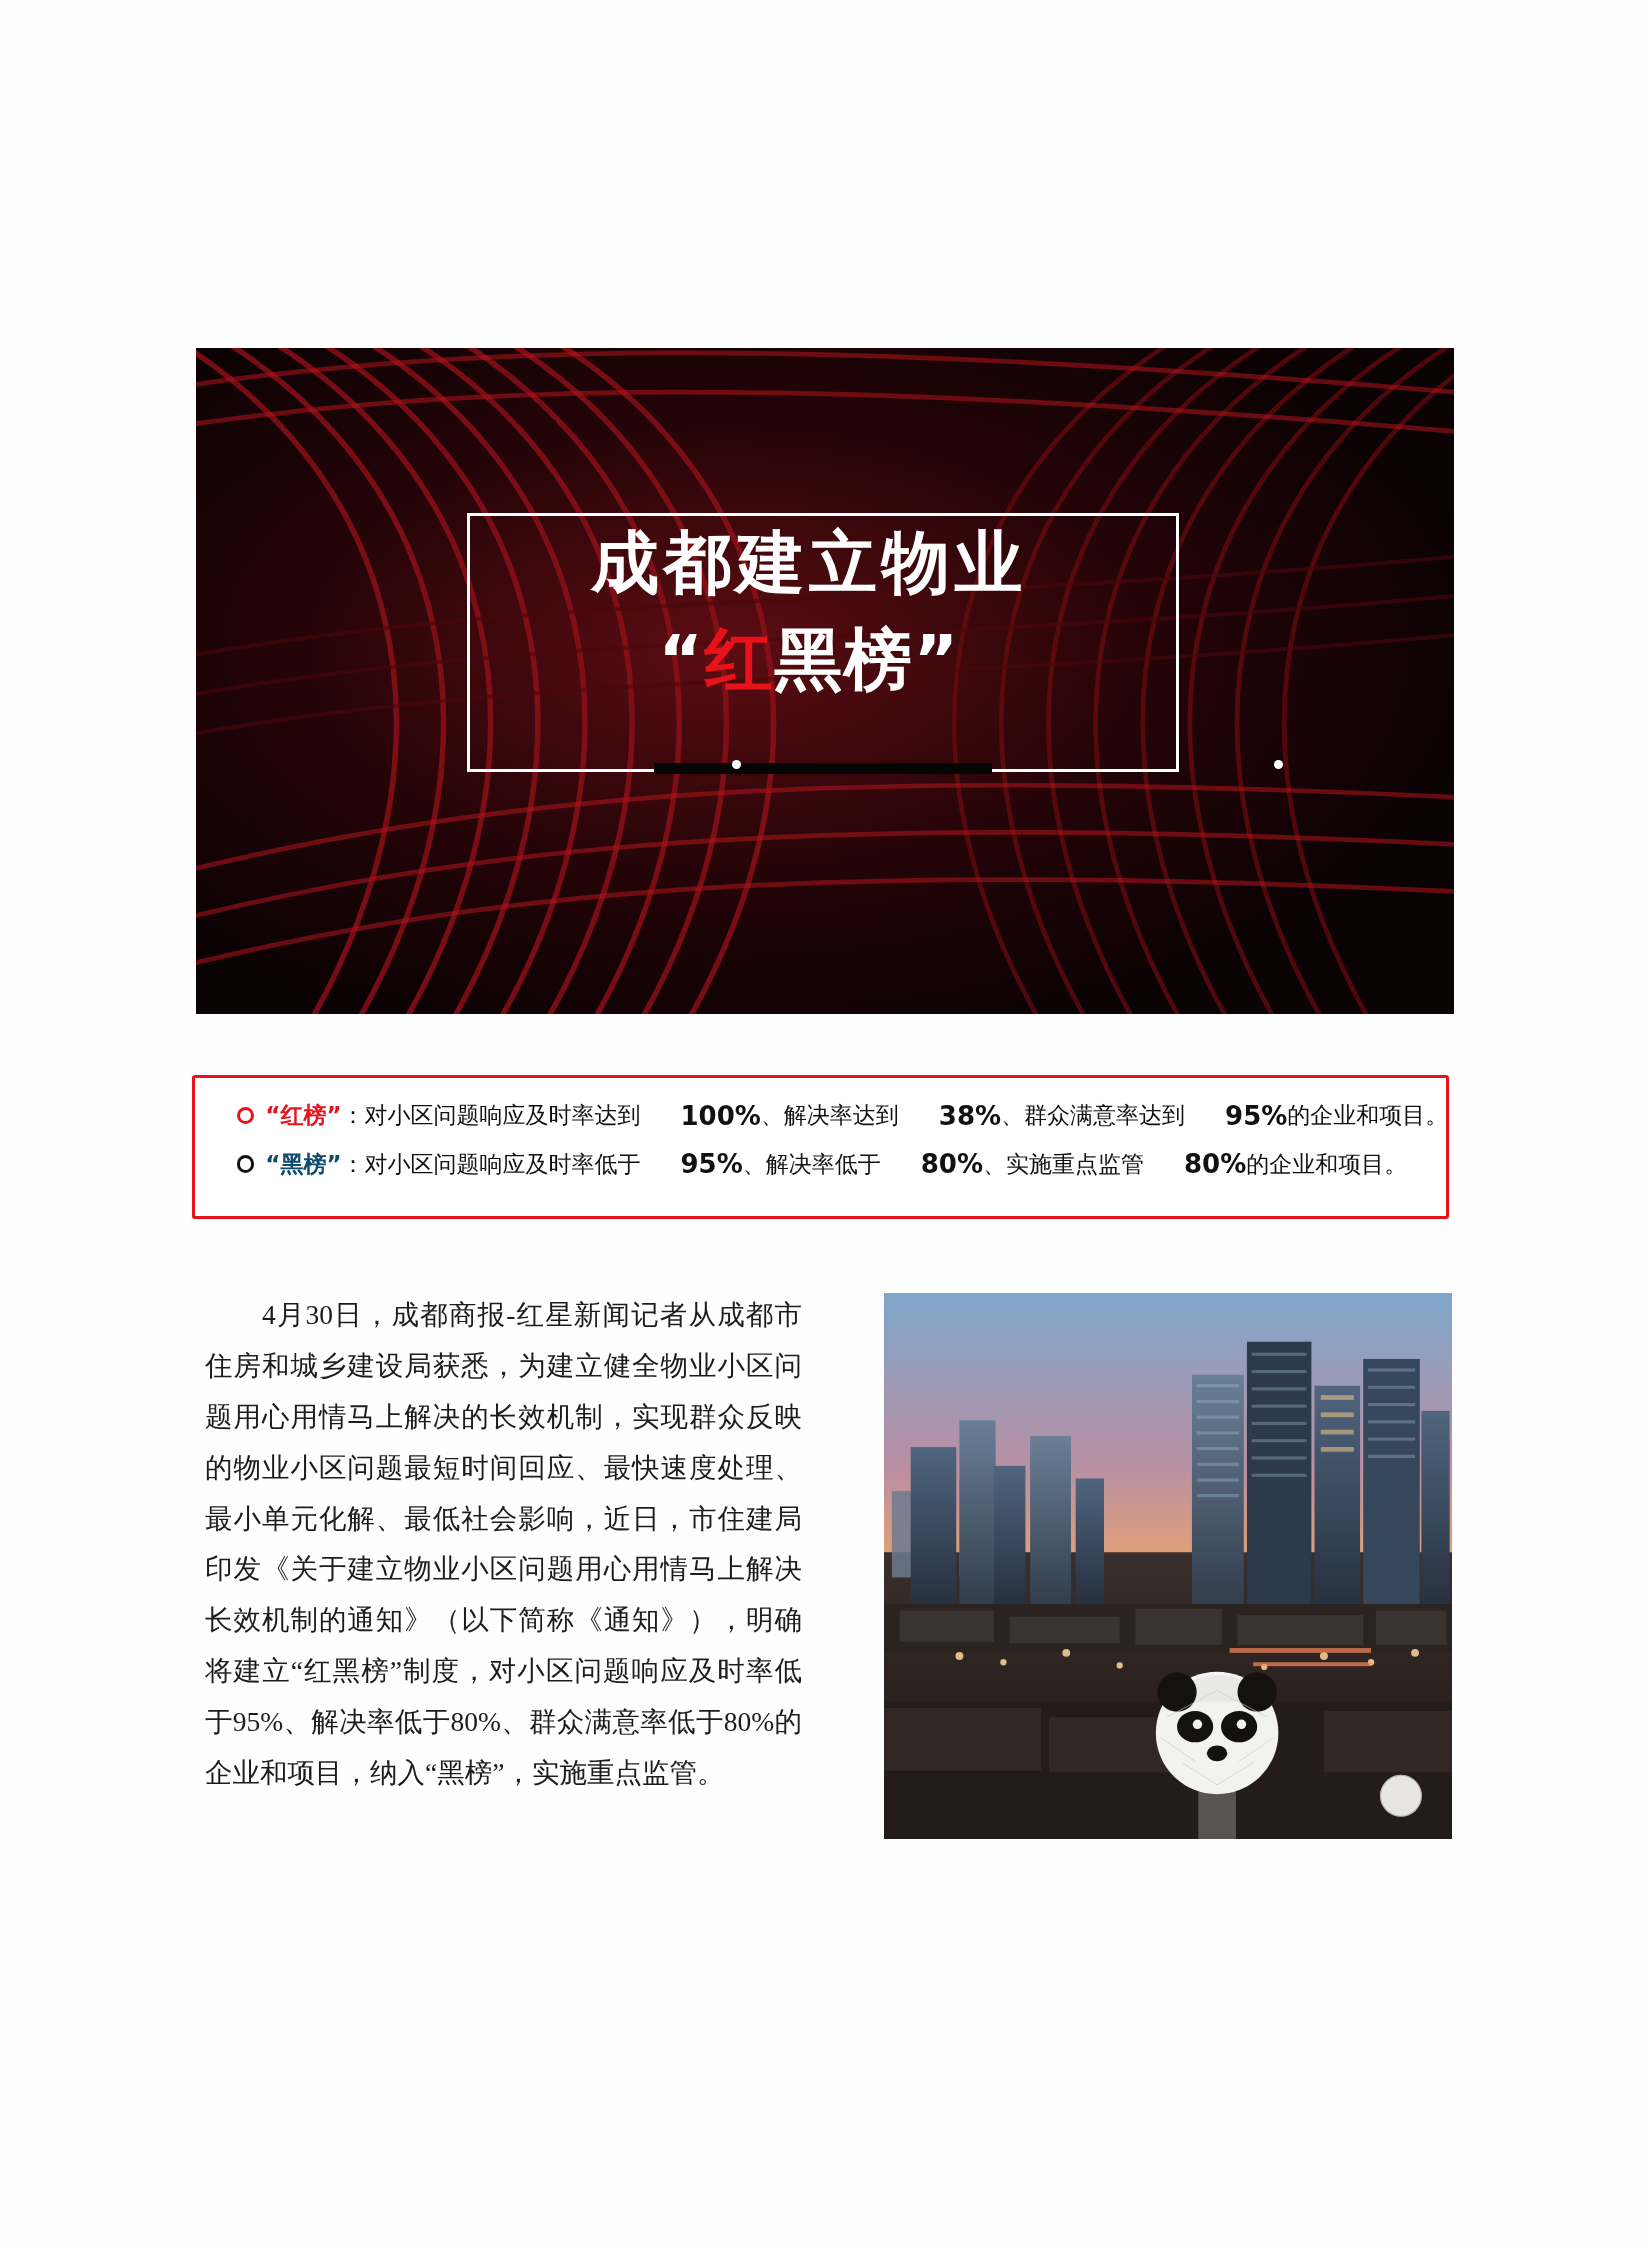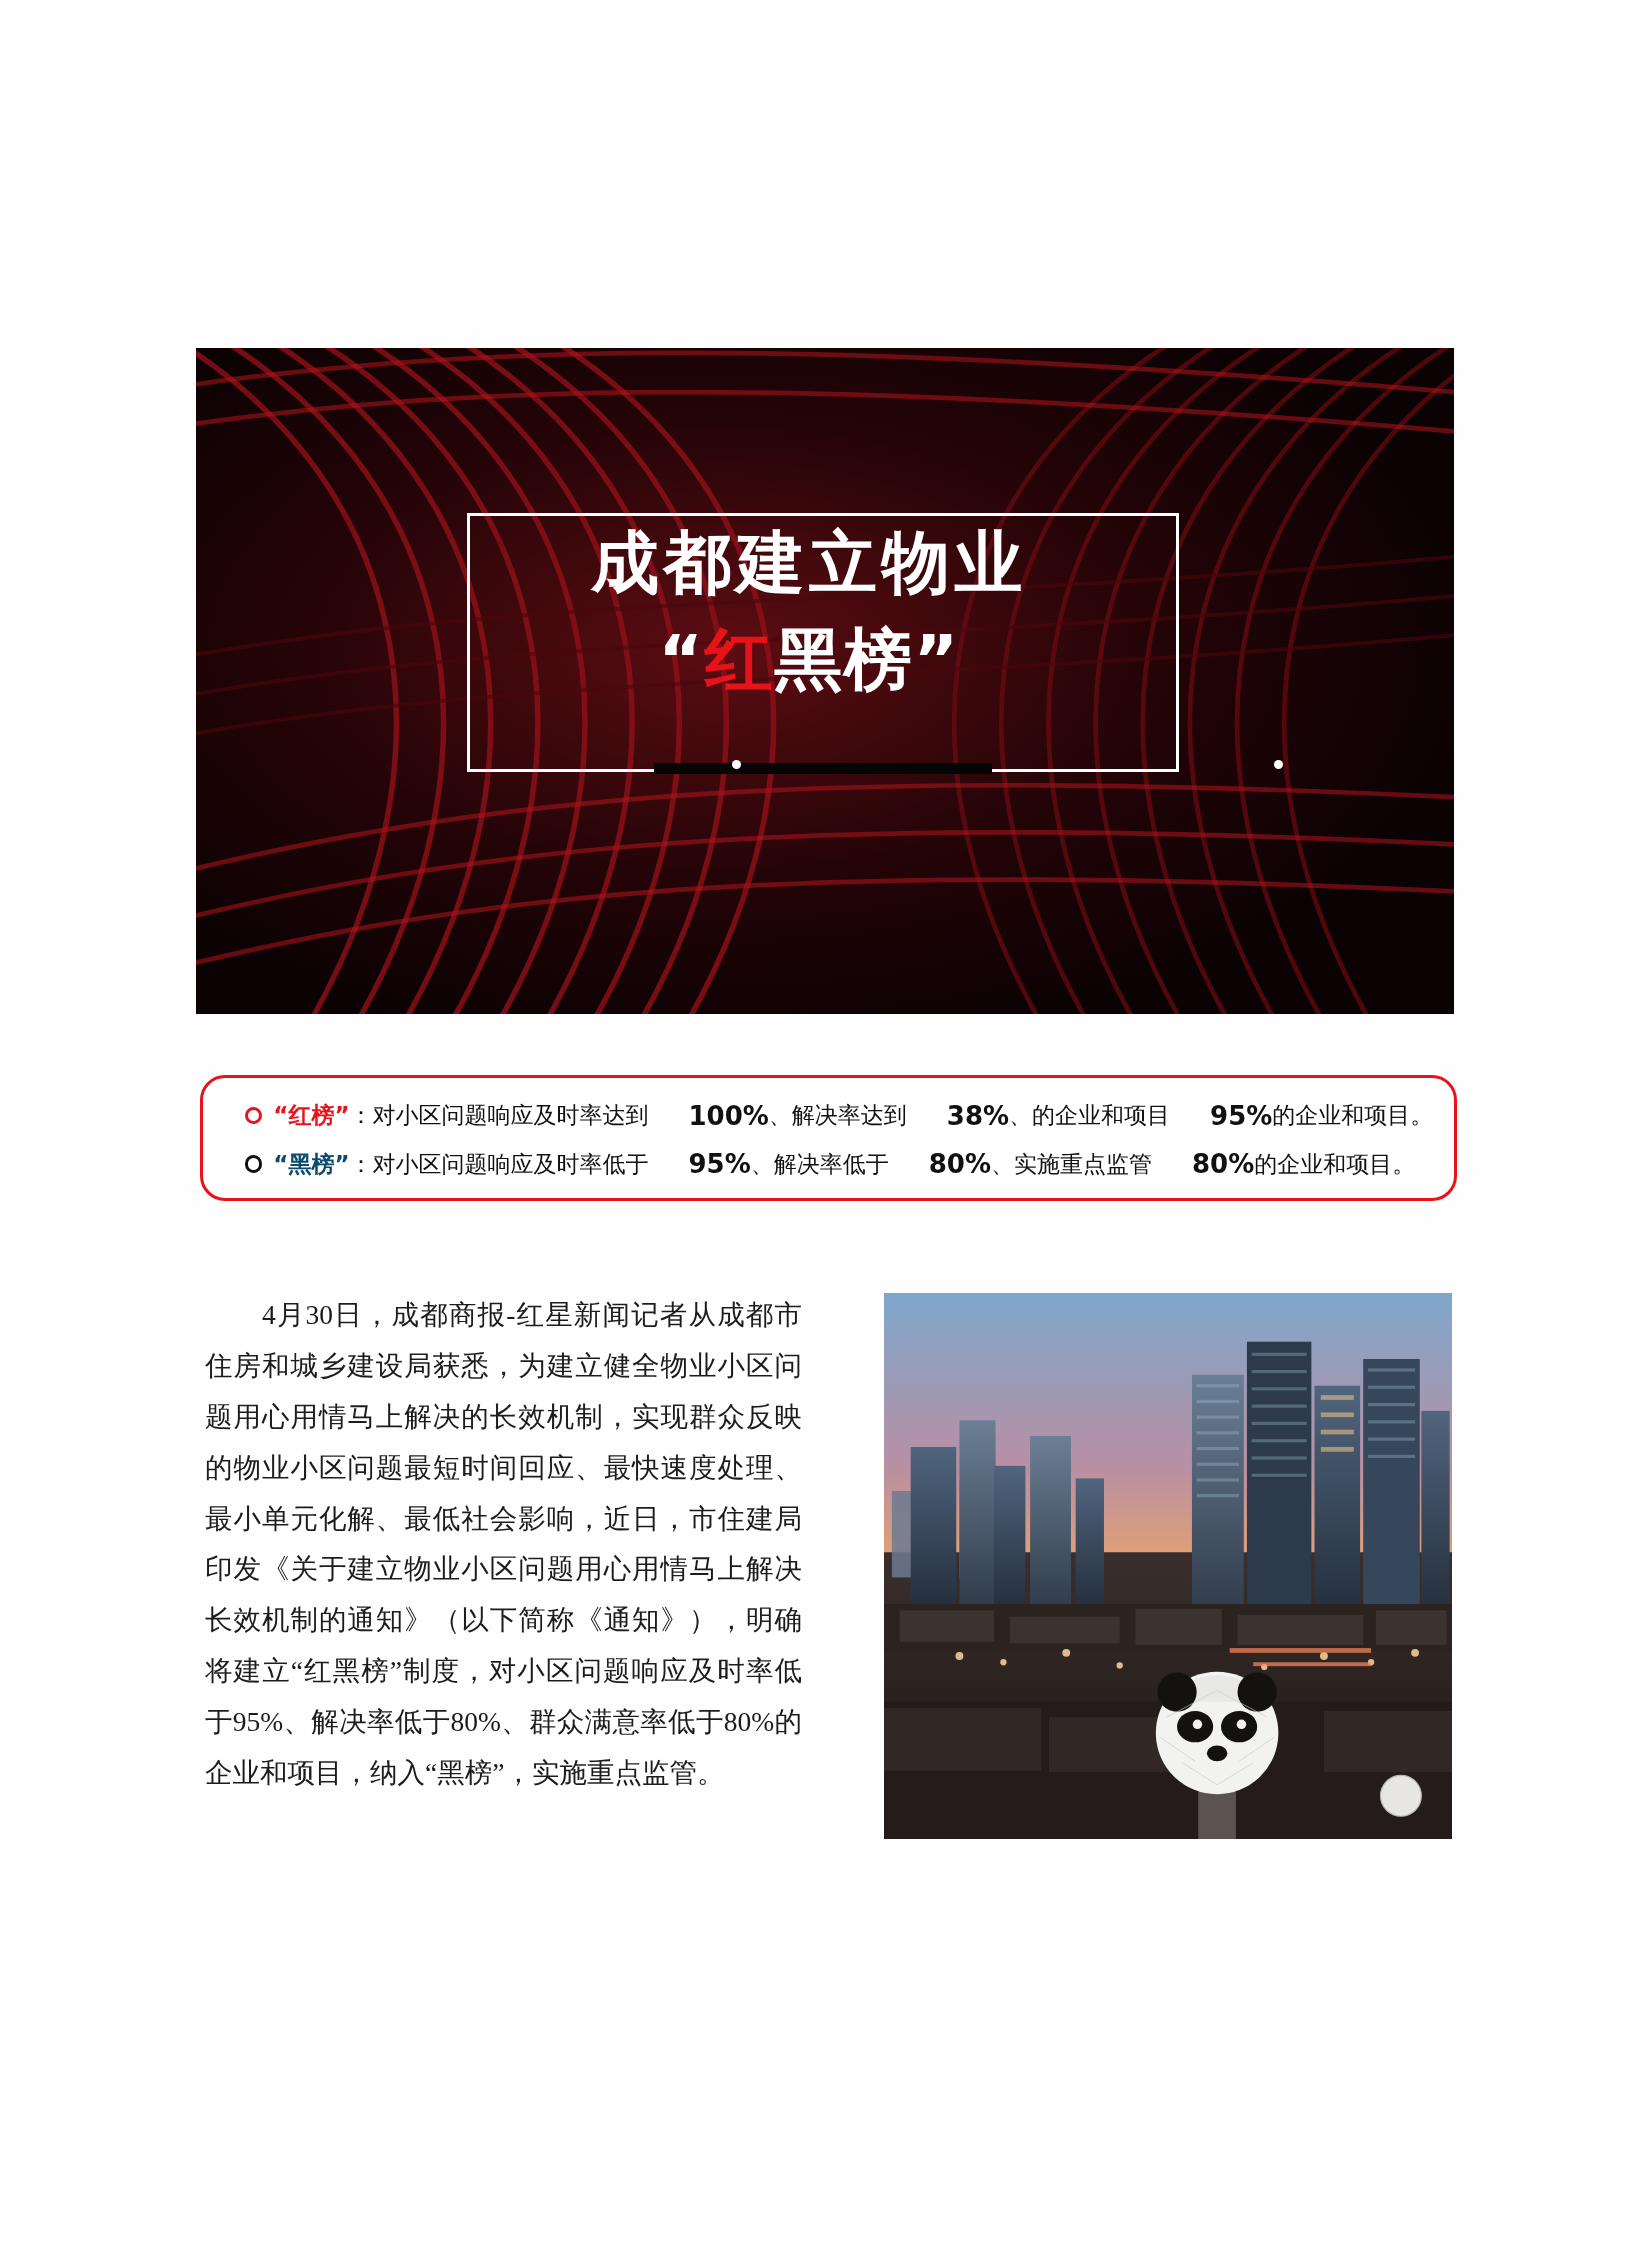--- a/index.html
+++ b/index.html
@@ -87,26 +87,26 @@
     border-radius: 50%;
     background: #ffffff;
     top: 412px;
   }
   .dot-left { left: 536px; }
   .dot-right { left: 1078px; }
 
   
   .callout {
     position: absolute;
-    left: 200px;
+    left: 192px;
     top: 1075px;
     width: 1257px;
-    height: 126px;
+    height: 144px;
     border: 3.1px solid #e8131a;
-    border-radius: 25px;
+    border-radius: 3px;
     box-sizing: border-box;
     background: #ffffff;
   }
   .callout-row {
     position: absolute;
     left: 42px;
     right: 23.6px;
     height: 44px;
     display: flex;
     align-items: center;
@@ -225,21 +225,21 @@
   </div>
 
   <div class="callout">
     <div class="callout-row r1">
       <span class="ring ring-red"></span>
       <span class="tag-red">“红榜”</span>
       <span>：对小区问题响应及时率达到</span>
       <span class="num">100%</span>
       <span>、解决率达到</span>
       <span class="num">38%</span>
-      <span>、的企业和项目</span>
+      <span>、群众满意率达到</span>
       <span class="num">95%</span>
       <span>的企业和项目。</span>
     </div>
     <div class="callout-row r2">
       <span class="ring ring-black"></span>
       <span class="tag-black">“黑榜”</span>
       <span>：对小区问题响应及时率低于</span>
       <span class="num">95%</span>
       <span>、解决率低于</span>
       <span class="num">80%</span>

